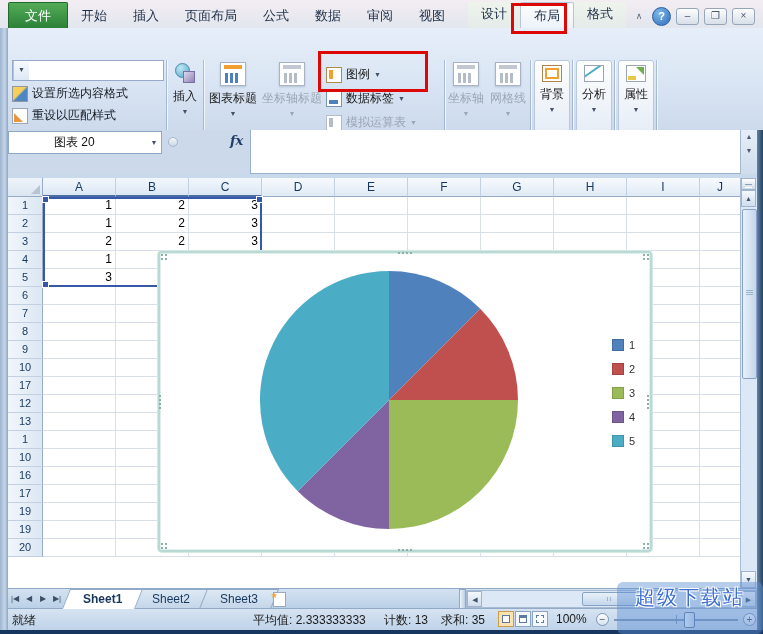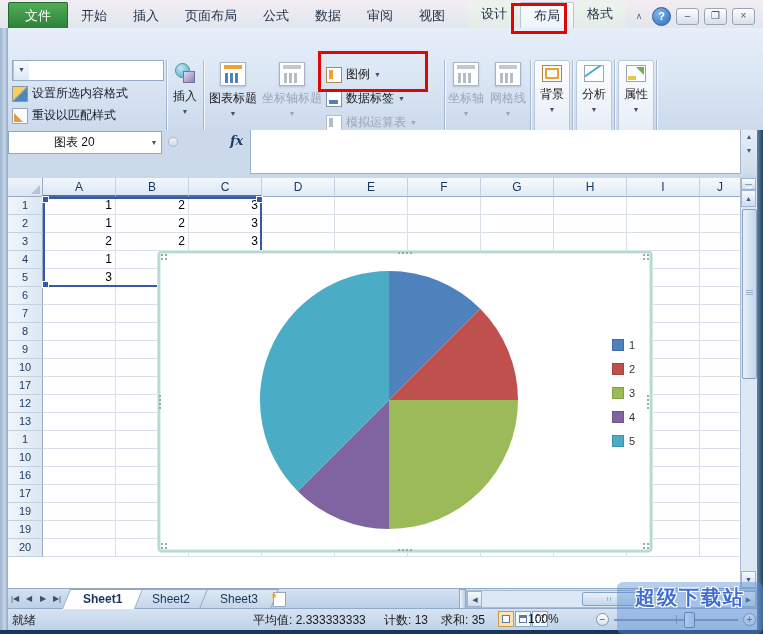--- a/index.html
+++ b/index.html
@@ -172,21 +172,21 @@
              background:linear-gradient(#d6e3f2,#bed2e8);border-top:1px solid #93aac7;}
   #statusbar .st-mode{position:absolute;left:12px;top:3px;font-size:12px;color:#1a1a1a;}
   .st-stat{position:absolute;top:3px;font-size:12px;color:#1a1a1a;white-space:nowrap;}
   #viewbtns{position:absolute;left:498px;top:2px;display:flex;gap:1px;}
   .vb{width:16px;height:16px;box-sizing:border-box;border:1px solid #8ba6c4;background:#f4f8fc;position:relative;}
   .vb.sel{background:#fbe3b1;border-color:#c99b4a;}
   .vb::after{content:"";position:absolute;left:3px;top:3px;right:3px;bottom:3px;border:1px solid #5b7a9e;background:
      linear-gradient(#fff,#fff);}
   .vb.pg::after{border-top:3px solid #5b7a9e;}
   .vb.br::after{border-style:dashed;}
-  #zoom-level{position:absolute;left:528px;top:3px;font-size:12px;color:#1a1a1a;}
+  #zoom-level{position:absolute;left:556px;top:3px;font-size:12px;color:#1a1a1a;}
   #zoomslider{position:absolute;left:596px;top:2px;width:160px;height:17px;}
   .zs-circle{position:absolute;top:2px;width:13px;height:13px;border-radius:50%;border:1px solid #7d97b5;
              background:linear-gradient(#fdfefe,#d8e3f0);text-align:center;line-height:11px;font-size:10px;color:#41566e;box-sizing:border-box;}
   #zs-track{position:absolute;left:18px;right:18px;top:8px;height:2px;background:#7d97b5;}
   #zs-notch{position:absolute;left:50%;top:4px;width:1px;height:9px;background:#7d97b5;}
   #zs-handle{position:absolute;left:88px;top:1px;width:9px;height:14px;border:1px solid #5f7fa5;border-radius:2px;
              background:linear-gradient(90deg,#f4f9fd,#c9d9ec);}
 
   
   #frame-left{position:absolute;left:0;top:28px;width:8px;height:602px;
@@ -194,21 +194,21 @@
   #frame-right{position:absolute;right:0;top:130px;width:6px;height:500px;
                background:linear-gradient(90deg,#6383a8,#23425f);}
   #frame-bottom{position:absolute;left:0;top:630px;width:763px;height:4px;background:#16365f;}
 
   
   .redbox{position:absolute;border:3px solid #dd0806;z-index:50;pointer-events:none;}
   #redbox-tab{left:511px;top:3px;width:50px;height:25px;}
   #redbox-datalabels{left:318px;top:51px;width:104px;height:35px;}
   #watermark{position:absolute;left:617px;top:582px;width:146px;height:52px;z-index:60;
              background:rgba(96,145,212,.45);border-radius:6px;text-align:center;overflow:hidden;}
-  #watermark .wm1{margin-top:2px;font-size:20px;font-weight:bold;letter-spacing:2px;color:#3e6fd0;
+  #watermark .wm1{margin-top:2px;font-size:20px;font-weight:normal;letter-spacing:2px;color:#3e6fd0;
       text-shadow:-1px -1px 0 #fff,1px -1px 0 #fff,-1px 1px 0 #fff,1px 1px 0 #fff;}
   #watermark .wm2{font-size:16px;font-weight:bold;color:#4a7ad6;
       text-shadow:-1px -1px 0 #fff,1px -1px 0 #fff,-1px 1px 0 #fff,1px 1px 0 #fff;}
 </style>
 </head>
 <body>
 
 <div id="app">
 
   <div id="tabrow">

